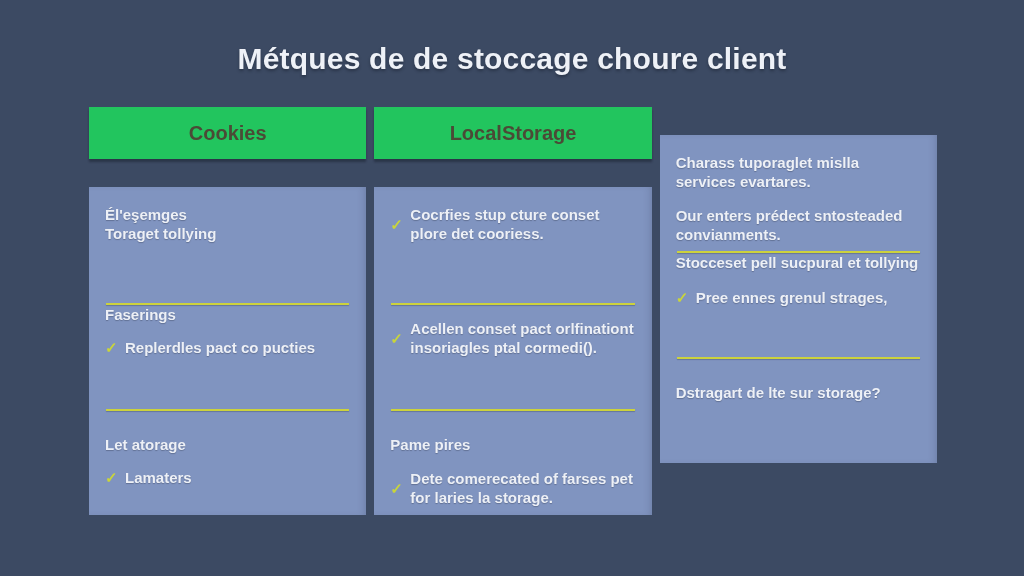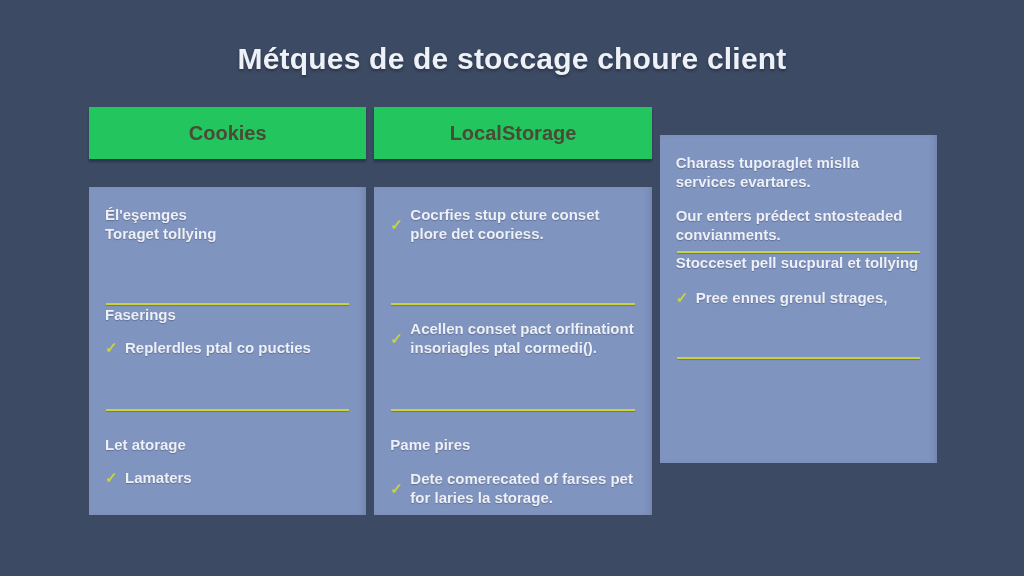--- a/index.html
+++ b/index.html
@@ -72,21 +72,21 @@
           <span>Toraget tollying</span>
         </div>
       </div>
       <div class="divider"></div>
       <div class="sec2">
         <div class="item mt24">
           <span>Faserings</span>
         </div>
         <div class="item mt14">
           <span class="check">✓</span>
-          <span>Replerdles ptal co pucties</span>
+          <span>Replerdles pact co pucties</span>
         </div>
       </div>
       <div class="divider"></div>
       <div class="sec3">
         <div class="item mt20">
           <span>Let atorage</span>
         </div>
         <div class="item mt14">
           <span class="check">✓</span>
           <span>Lamaters</span>
@@ -139,17 +139,20 @@
         <div class="item mt24">
           <span>Stocceset pell sucpural et tollying</span>
         </div>
         <div class="item mt16">
           <span class="check">✓</span>
           <span>Pree ennes grenul strages,</span>
         </div>
       </div>
       <div class="divider"></div>
       <div class="sec3">
+        <div class="item mt20">
+          <span>Dstragart de lte sur storage?</span>
+        </div>
       </div>
     </div>
   </div>
 
 </div>
 
 </body></html>

